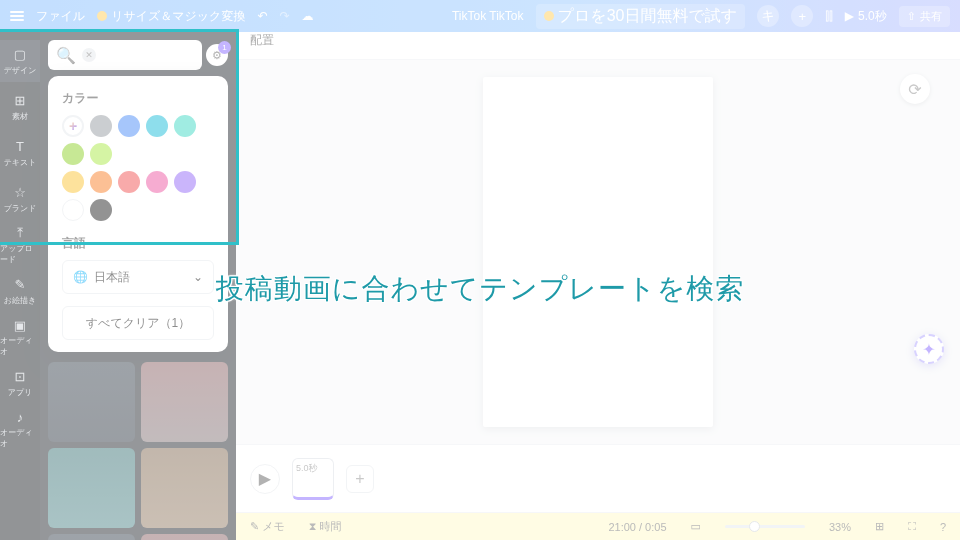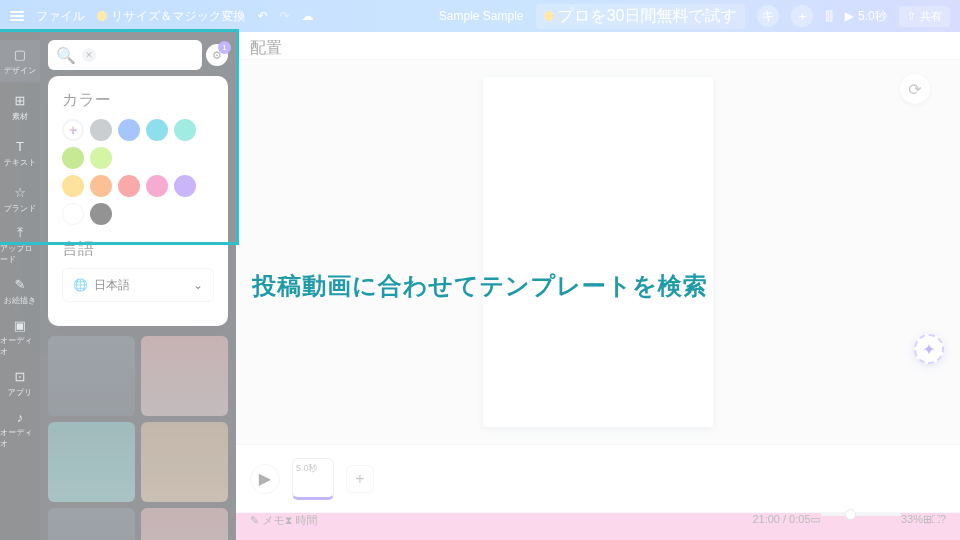--- a/index.html
+++ b/index.html
@@ -19,72 +19,72 @@
 .rail .item.active{background:#1d2530}
 .rail .ico{width:16px;height:16px;display:flex;align-items:center;justify-content:center;font-size:13px}
 .panel{width:196px;background:#141a21;padding:8px;display:flex;flex-direction:column;gap:6px;position:relative}
 .search-row{display:flex;gap:4px;align-items:center}
 .search{flex:1;height:30px;background:#fff;border-radius:6px;display:flex;align-items:center;padding:0 8px;gap:6px}
 .search input{border:none;outline:none;flex:1;font-size:12px}
 .search .clear{width:14px;height:14px;border-radius:50%;background:#e3e6ea;color:#777;font-size:9px;display:flex;align-items:center;justify-content:center}
 .filter-btn{width:22px;height:22px;border-radius:50%;background:#fff;position:relative;display:flex;align-items:center;justify-content:center}
 .filter-btn .badge{position:absolute;top:-3px;right:-3px;width:13px;height:13px;border-radius:50%;background:#7d5cff;color:#fff;font-size:8px;display:flex;align-items:center;justify-content:center}
 .popover{background:#fff;border-radius:10px;padding:14px 14px 12px;box-shadow:0 8px 24px rgba(0,0,0,.25)}
-.pop-label{font-size:16px;color:#333;margin-bottom:8px;font-weight:400}
+.pop-label{font-size:12px;color:#333;margin-bottom:8px;font-weight:700}
 .color-row{display:flex;gap:6px;margin-bottom:6px;flex-wrap:wrap}
 .swatch{width:22px;height:22px;border-radius:50%;cursor:pointer}
 .swatch.add{background:#fff;border:2px solid #e3e6ea;position:relative}
 .swatch.add::before{content:"+";position:absolute;inset:0;display:flex;align-items:center;justify-content:center;font-size:14px;background:linear-gradient(135deg,#ff5ecb,#ffb25e,#63e,#3cf);-webkit-background-clip:text;color:transparent;font-weight:700}
 .lang-sel{height:34px;border:1px solid #e3e6ea;border-radius:6px;display:flex;align-items:center;padding:0 10px;font-size:12px;gap:6px;margin-bottom:12px;justify-content:space-between;cursor:pointer}
 .lang-sel .left{display:flex;align-items:center;gap:6px}
 .clear-all{height:34px;border:1px solid #e3e6ea;border-radius:6px;display:flex;align-items:center;justify-content:center;font-size:12px;font-weight:500;cursor:pointer}
 .highlight{position:absolute;left:0;top:32px;width:236px;height:210px;outline:3px solid #30c0c9;pointer-events:none;z-index:5}
 .tmpl-grid{display:grid;grid-template-columns:1fr 1fr;gap:6px;margin-top:4px}
 .tmpl{height:80px;border-radius:6px;background:#2a3240;opacity:.55}
 .tmpl.t1{background:linear-gradient(#3a4a5a,#2a3544)}
 .tmpl.t2{background:linear-gradient(#d88,#caa)}
 .tmpl.t3{background:linear-gradient(#4aa,#6cc)}
 .tmpl.t4{background:linear-gradient(#c96,#eb8)}
 .canvas-area{flex:1;background:#f5f6f8;position:relative;display:flex;flex-direction:column}
-.canvas-top{height:28px;display:flex;align-items:flex-end;padding:0 14px;font-size:16px;color:#444;border-bottom:1px solid #eceef1;background:#fff}
+.canvas-top{height:28px;display:flex;align-items:flex-start;padding:0 14px;font-size:12px;color:#444;border-bottom:1px solid #eceef1;background:#fff}
 .canvas-body{flex:1;position:relative;display:flex;align-items:center;justify-content:center}
 .refresh{position:absolute;top:14px;right:30px;width:30px;height:30px;border-radius:50%;background:#fff;box-shadow:0 1px 4px rgba(0,0,0,.12);display:flex;align-items:center;justify-content:center;color:#888;cursor:pointer}
 .page{width:230px;height:350px;background:#fff;box-shadow:0 2px 8px rgba(0,0,0,.1);border-radius:2px}
 .fab{position:absolute;right:16px;bottom:80px;width:30px;height:30px;border-radius:50%;background:#fff;box-shadow:0 2px 8px rgba(90,80,220,.3);border:2px dashed #a89cff;display:flex;align-items:center;justify-content:center;color:#7d5cff;font-size:16px}
 .timeline{height:68px;border-top:1px solid #eceef1;background:#fff;display:flex;align-items:center;padding:0 14px;gap:12px}
 .play{width:30px;height:30px;border-radius:50%;border:1px solid #e3e6ea;display:flex;align-items:center;justify-content:center;color:#555;cursor:pointer}
 .thumb{width:42px;height:42px;border:1px solid #d8dce2;border-radius:6px;display:flex;align-items:flex-start;padding:3px;font-size:9px;color:#888;border-bottom:3px solid #7d5cff}
 .add-page{width:28px;height:28px;border:1px solid #e3e6ea;border-radius:6px;display:flex;align-items:center;justify-content:center;color:#888;cursor:pointer}
-.bottombar{height:28px;border-top:1px solid #eceef1;background:#f9a8d4;display:flex;align-items:flex-start;padding:0 14px;font-size:11px;color:#666;gap:0}
+.bottombar{height:28px;border-top:1px solid #eceef1;background:#fef9c3;display:flex;align-items:center;padding:0 14px;font-size:11px;color:#666;gap:24px}
 .bottombar .spacer{flex:1}
 .slider{width:80px;height:3px;background:#e3e6ea;border-radius:2px;position:relative}
 .slider .knob{position:absolute;left:30%;top:-4px;width:11px;height:11px;border-radius:50%;background:#fff;border:1px solid #c8cdd2}
 .overlay{position:absolute;inset:0;background:rgba(255,255,255,.55);pointer-events:none;z-index:3}
 .annotation{position:absolute;top:270px;left:0;right:0;text-align:center;z-index:6;pointer-events:none}
-.annotation div{font-size:24px;font-weight:700;color:#1e9aa8;text-shadow:0 0 3px #fff,0 0 3px #fff,1px 1px 0 #fff,-1px -1px 0 #fff,1px -1px 0 #fff,-1px 1px 0 #fff;letter-spacing:1px}
+.annotation div{font-size:28px;font-weight:400;color:#1e9aa8;text-shadow:0 0 3px #fff,0 0 3px #fff,1px 1px 0 #fff,-1px -1px 0 #fff,1px -1px 0 #fff,-1px 1px 0 #fff;letter-spacing:1px}
 </style>
 </head>
 <body>
 
 <div class="topbar">
   <div class="hamburger">
       <span></span>
       <span></span>
       <span></span>
     </div>
   <div class="ritem">ファイル</div>
   <div class="ritem">
       <span class="crown"></span>
       <span>リサイズ＆マジック変換</span>
     </div>
   <div class="ritem">↶</div>
   <div class="ritem" style="opacity:.5">↷</div>
   <div class="ritem">☁</div>
   <div class="spacer"></div>
-  <div class="ritem">Sample Sample</div>
+  <div class="ritem">TikTok TikTok</div>
   <div class="pill"><span class="crown" style="display:inline-block;margin-right:4px"></span><span>プロを30日間無料で試す</span></div>
   <div class="circle">キ</div>
   <div class="circle">+</div>
   <div class="ritem">⫿⫿</div>
   <div class="ritem">▶ <span>5.0秒</span></div>
   <div class="share">⇧ <span>共有</span></div>
 </div>
 
 <div class="body">
   <div class="rail" id="rail">
@@ -159,20 +159,21 @@
           <div class="swatch" style="background: rgb(17, 17, 17);"></div>
         </div>
       <div class="pop-label">言語</div>
       <div class="lang-sel">
         <div class="left">
             <span>🌐</span>
             <span>日本語</span>
           </div>
         <span>⌄</span>
       </div>
+      <div class="clear-all">すべてクリア（1）</div>
     </div>
 
     <div class="tmpl-grid">
       <div class="tmpl t1"></div>
       <div class="tmpl t2"></div>
       <div class="tmpl t3"></div>
       <div class="tmpl t4"></div>
       <div class="tmpl t1"></div>
       <div class="tmpl t2"></div>
     </div>

